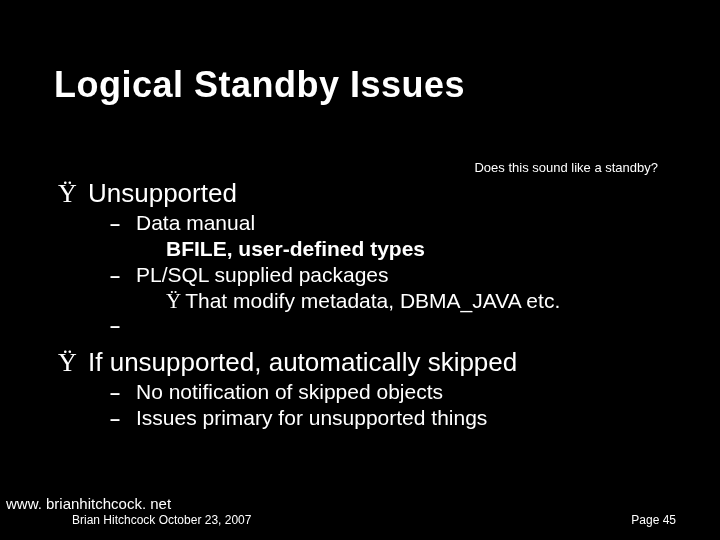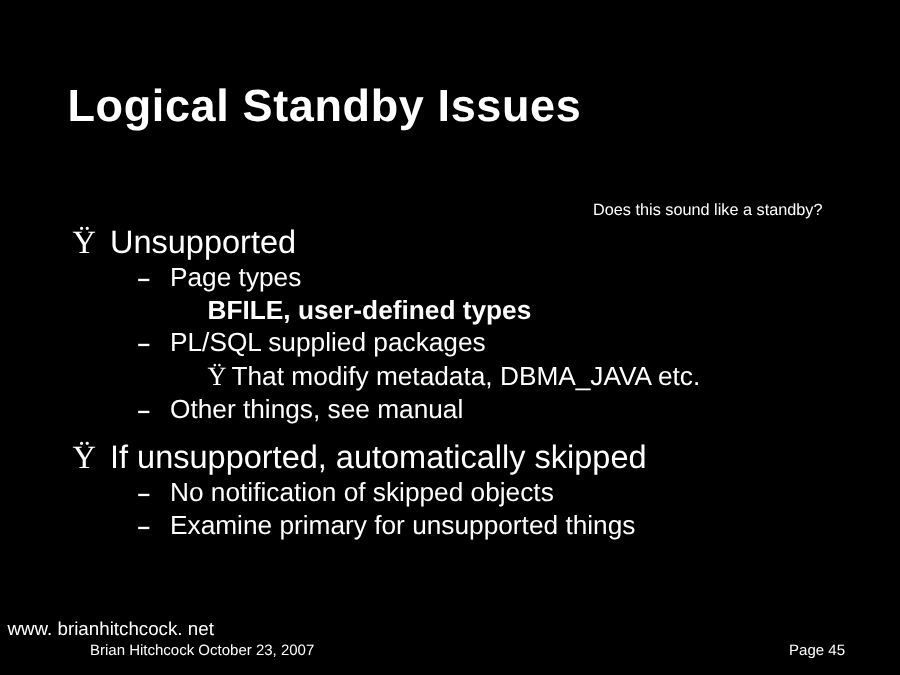--- a/index.html
+++ b/index.html
@@ -114,55 +114,54 @@
 
   <div class="content">
 
     <div class="lvl1">
       <span class="marker">Ÿ</span>
       <span>Unsupported</span>
     </div>
 
     <div class="lvl2">
       <span class="marker">–</span>
-      <span>Page types</span>
+      <span>Data manual</span>
     </div>
 
     <div class="lvl3">
       <span>BFILE, user-defined types</span>
     </div>
 
     <div class="lvl2">
       <span class="marker">–</span>
       <span>PL/SQL supplied packages</span>
     </div>
 
     <div class="lvl3b">
       <span class="marker">Ÿ</span>
       <span>That modify metadata, DBMA_JAVA etc.</span>
     </div>
 
     <div class="lvl2">
       <span class="marker">–</span>
-      <span>Other things, see manual</span>
     </div>
 
     <div class="lvl1" style="margin-top:10px;">
       <span class="marker">Ÿ</span>
       <span>If unsupported, automatically skipped</span>
     </div>
 
     <div class="lvl2">
       <span class="marker">–</span>
       <span>No notification of skipped objects</span>
     </div>
 
     <div class="lvl2">
       <span class="marker">–</span>
-      <span>Examine primary for unsupported things</span>
+      <span>Issues primary for unsupported things</span>
     </div>
 
   </div>
 
   <div class="footer-link">www. brianhitchcock. net</div>
   <div class="footer-author">Brian Hitchcock  October 23, 2007</div>
   <div class="footer-page">Page 45</div>
 
 </div>
 

